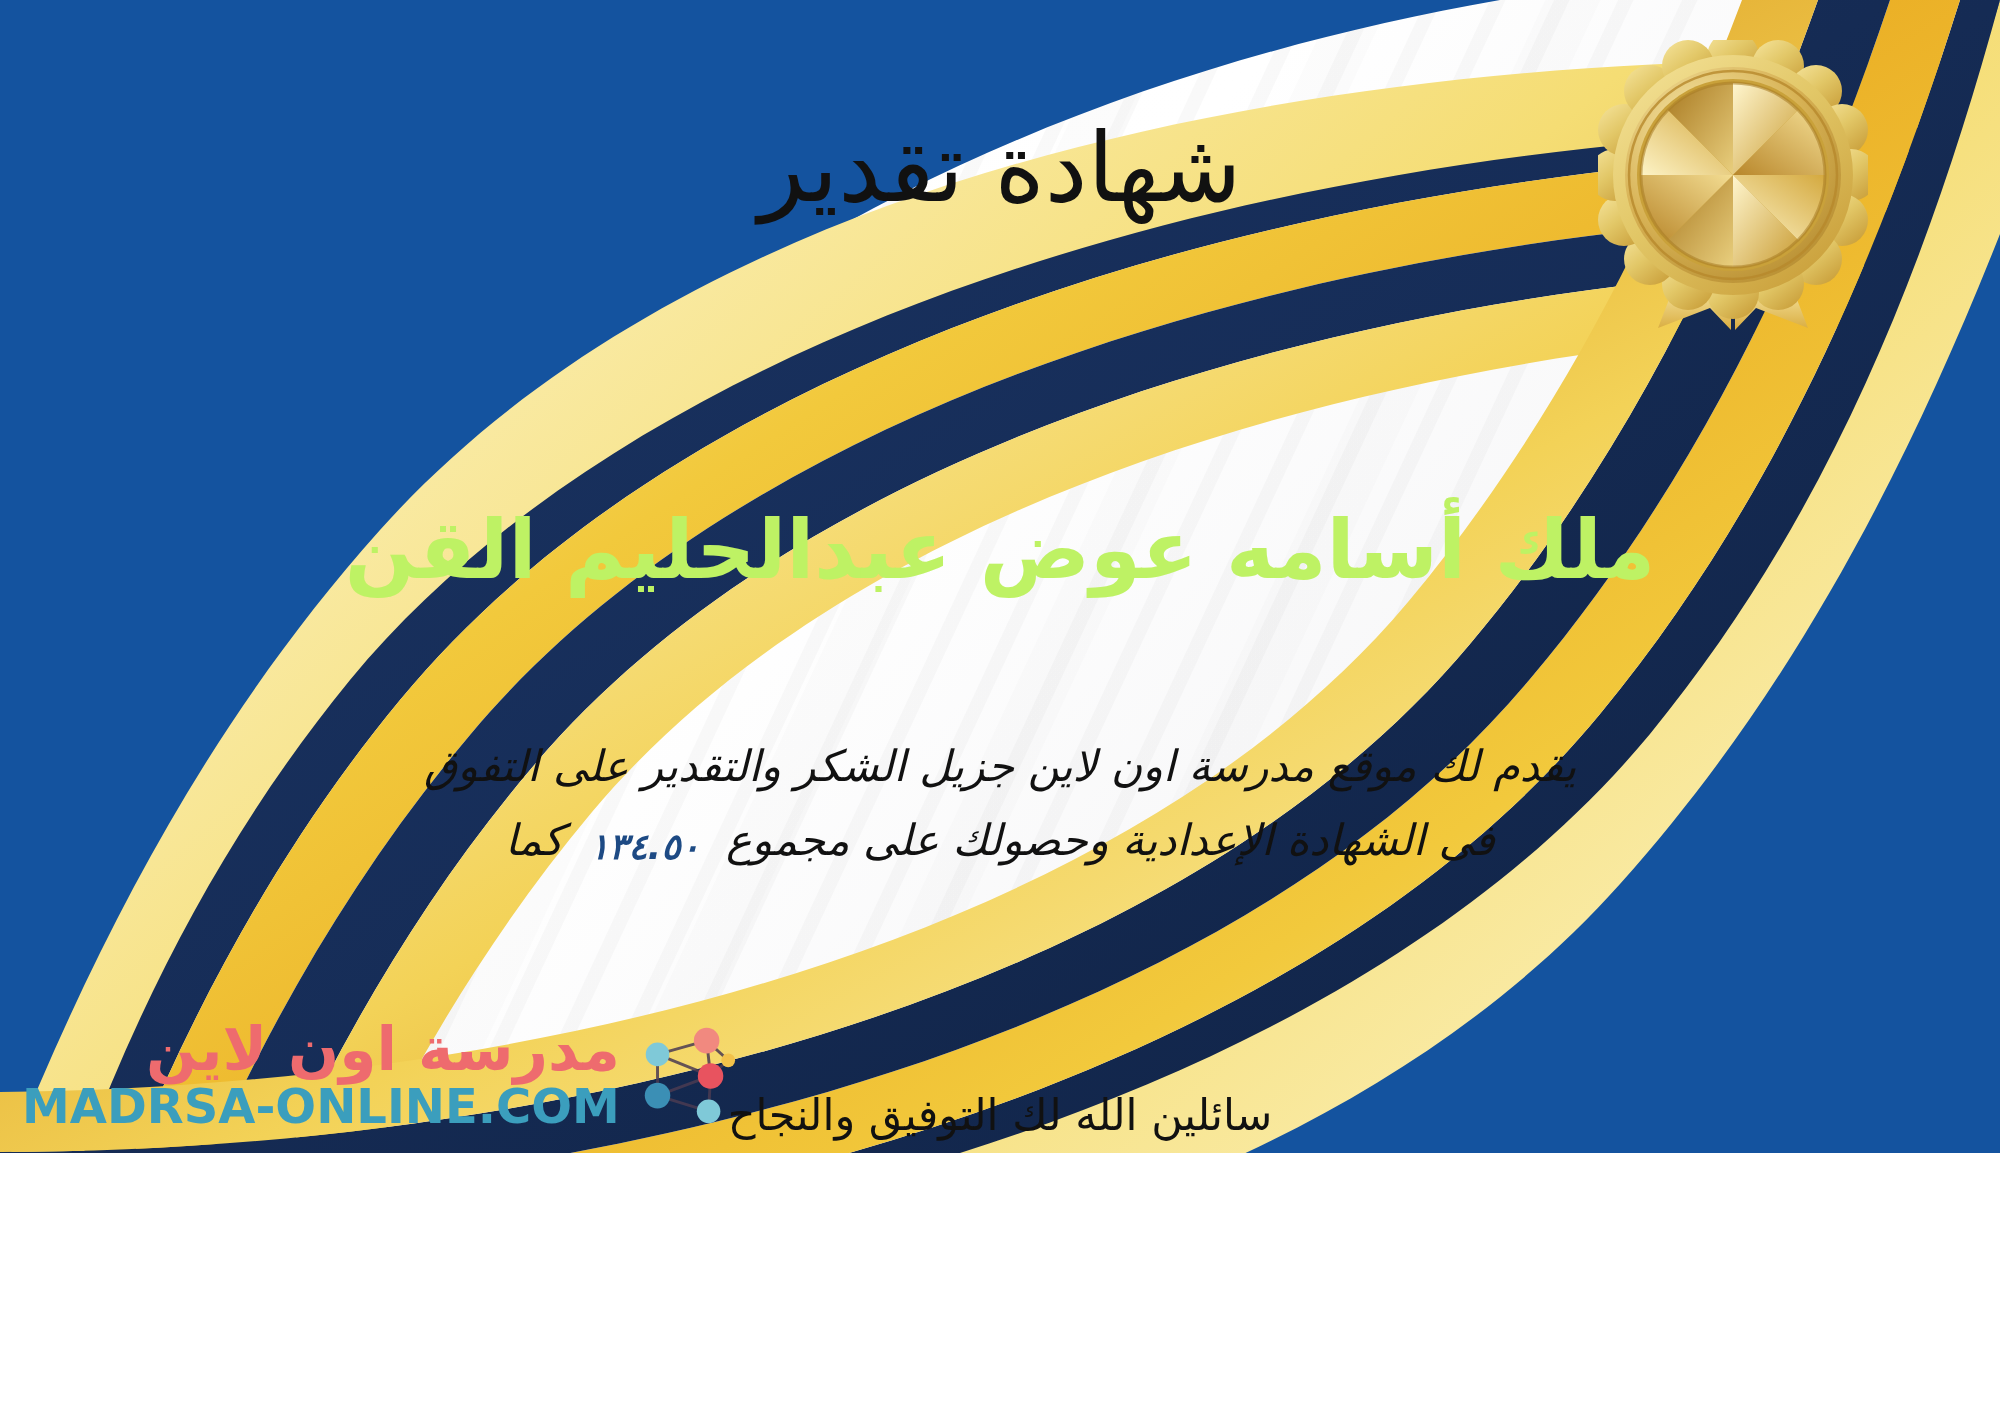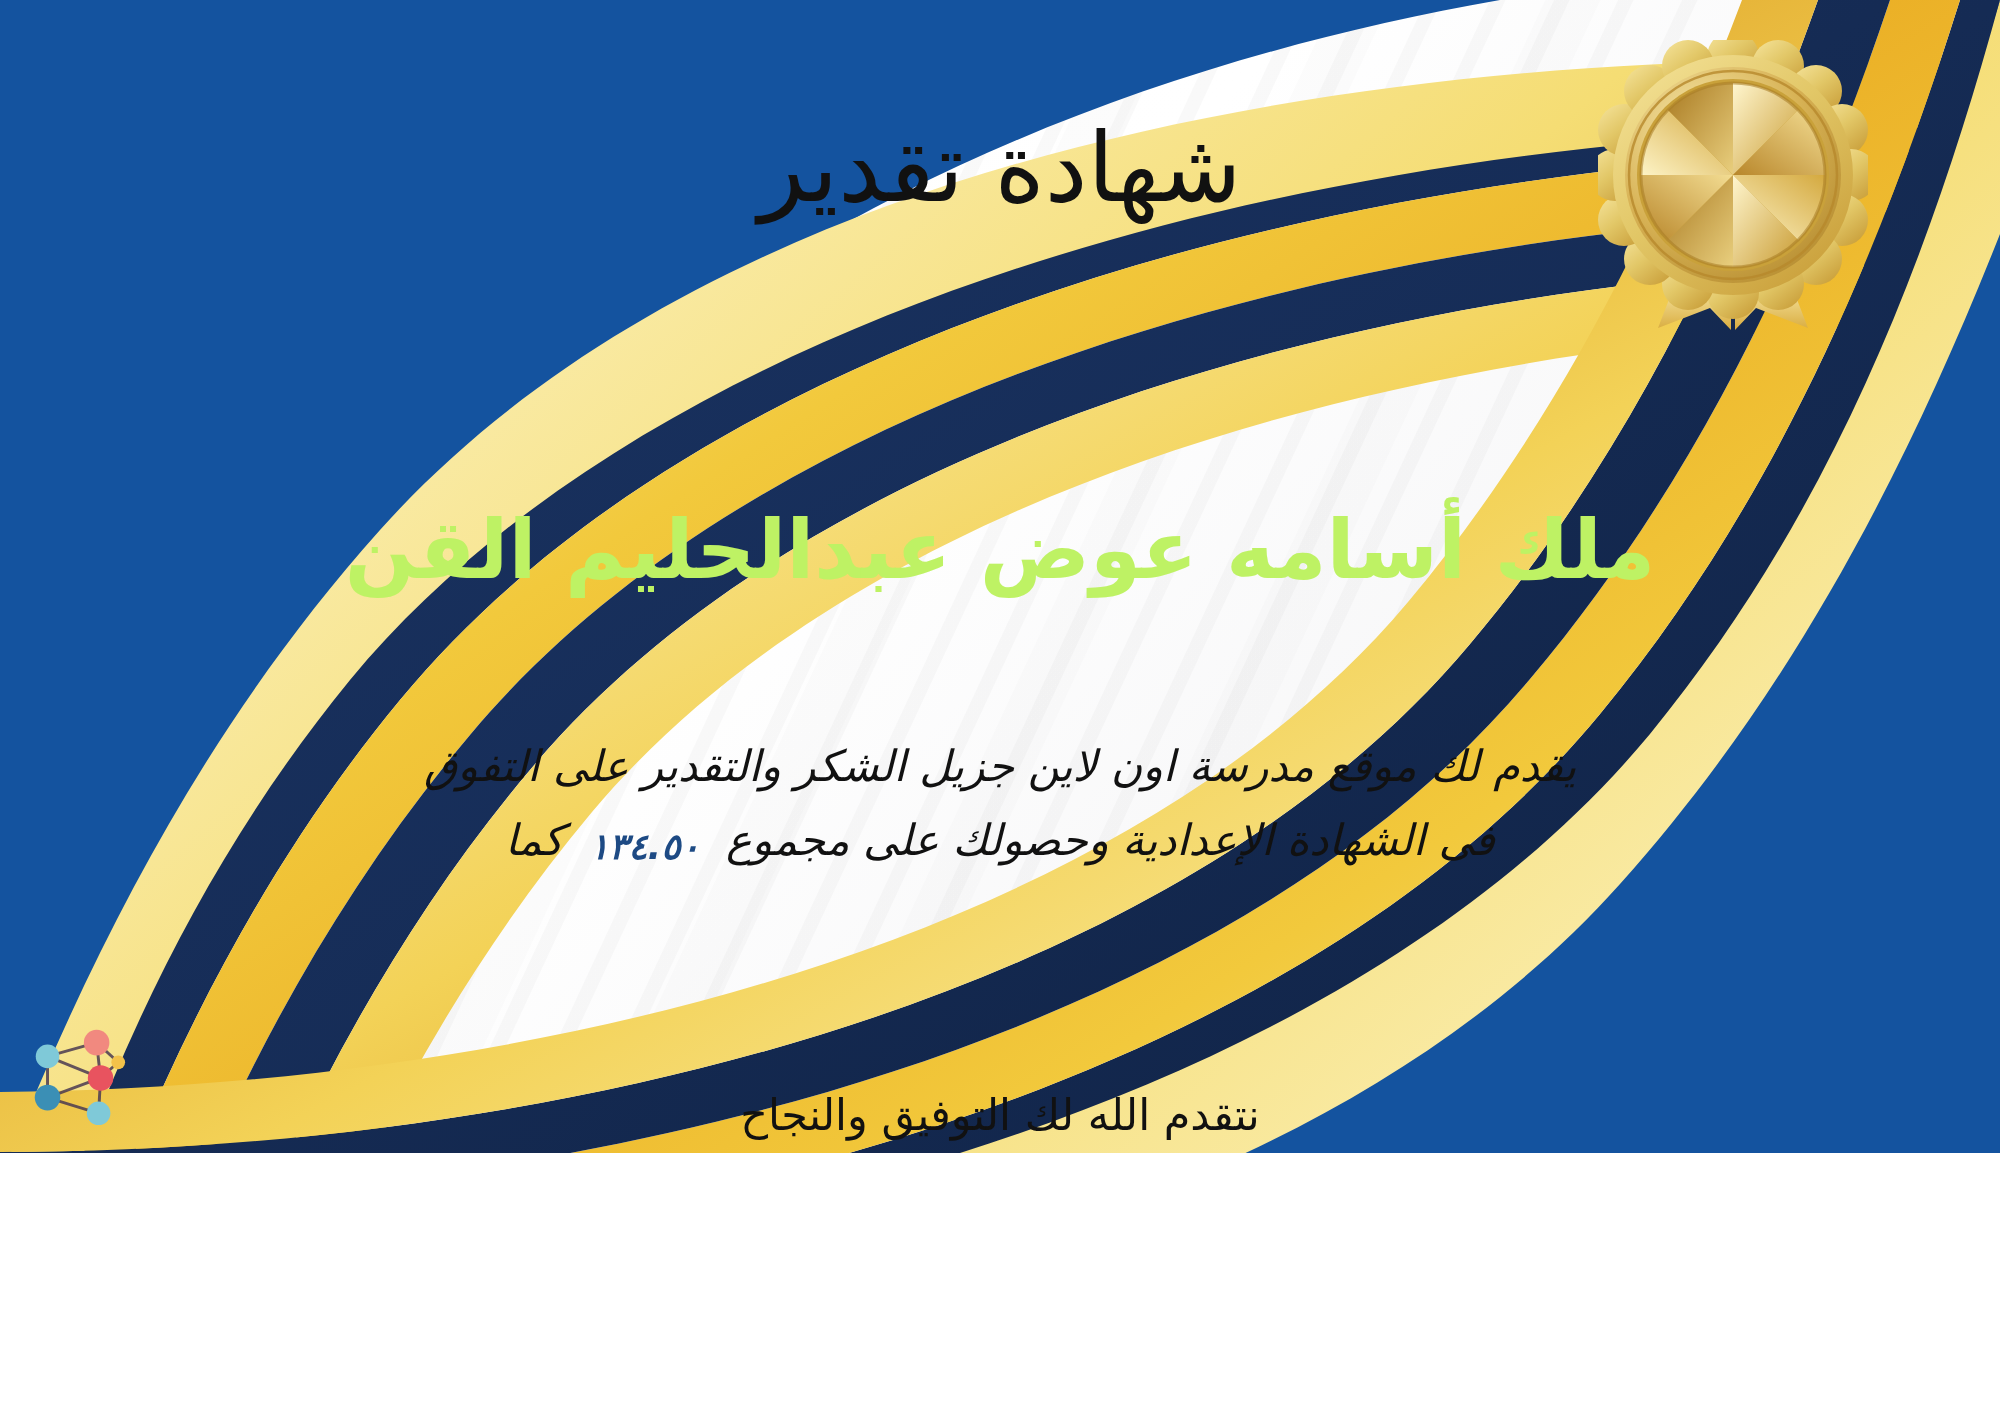--- a/index.html
+++ b/index.html
@@ -281,23 +281,27 @@
 
     <div class="student-name">ملك أسامه عوض عبدالحليم القن</div>
 
     <div class="body-block">
       <div class="body-line">يقدم لك موقع مدرسة اون لاين جزيل الشكر  والتقدير على التفوق</div>
       <div class="body-line">
         <span>فى الشهادة الإعدادية وحصولك على مجموع</span><span class="grade">١٣٤.٥٠</span><span>كما</span>
       </div>
     </div>
 
-    <div class="closing">نتقدم الله لك التوفيق  والنجاح</div>
+    <div class="closing">سائلين الله لك التوفيق  والنجاح</div>
 
     <div class="logo">
+      <div class="logo-text">
+        <div class="logo-ar">مدرسة اون لاين</div>
+        <div class="logo-en">MADRSA-ONLINE.COM</div>
+      </div>
       <svg class="logo-mark" viewBox="0 0 110 110" aria-hidden="true">
         <g stroke="#4b3b52" stroke-width="3" opacity="0.85">
           <line x1="26" y1="34" x2="76" y2="20"></line>
           <line x1="26" y1="34" x2="80" y2="56"></line>
           <line x1="76" y1="20" x2="80" y2="56"></line>
           <line x1="26" y1="34" x2="26" y2="76"></line>
           <line x1="26" y1="76" x2="80" y2="56"></line>
           <line x1="26" y1="76" x2="78" y2="92"></line>
           <line x1="80" y1="56" x2="78" y2="92"></line>
           <line x1="76" y1="20" x2="98" y2="40"></line>

